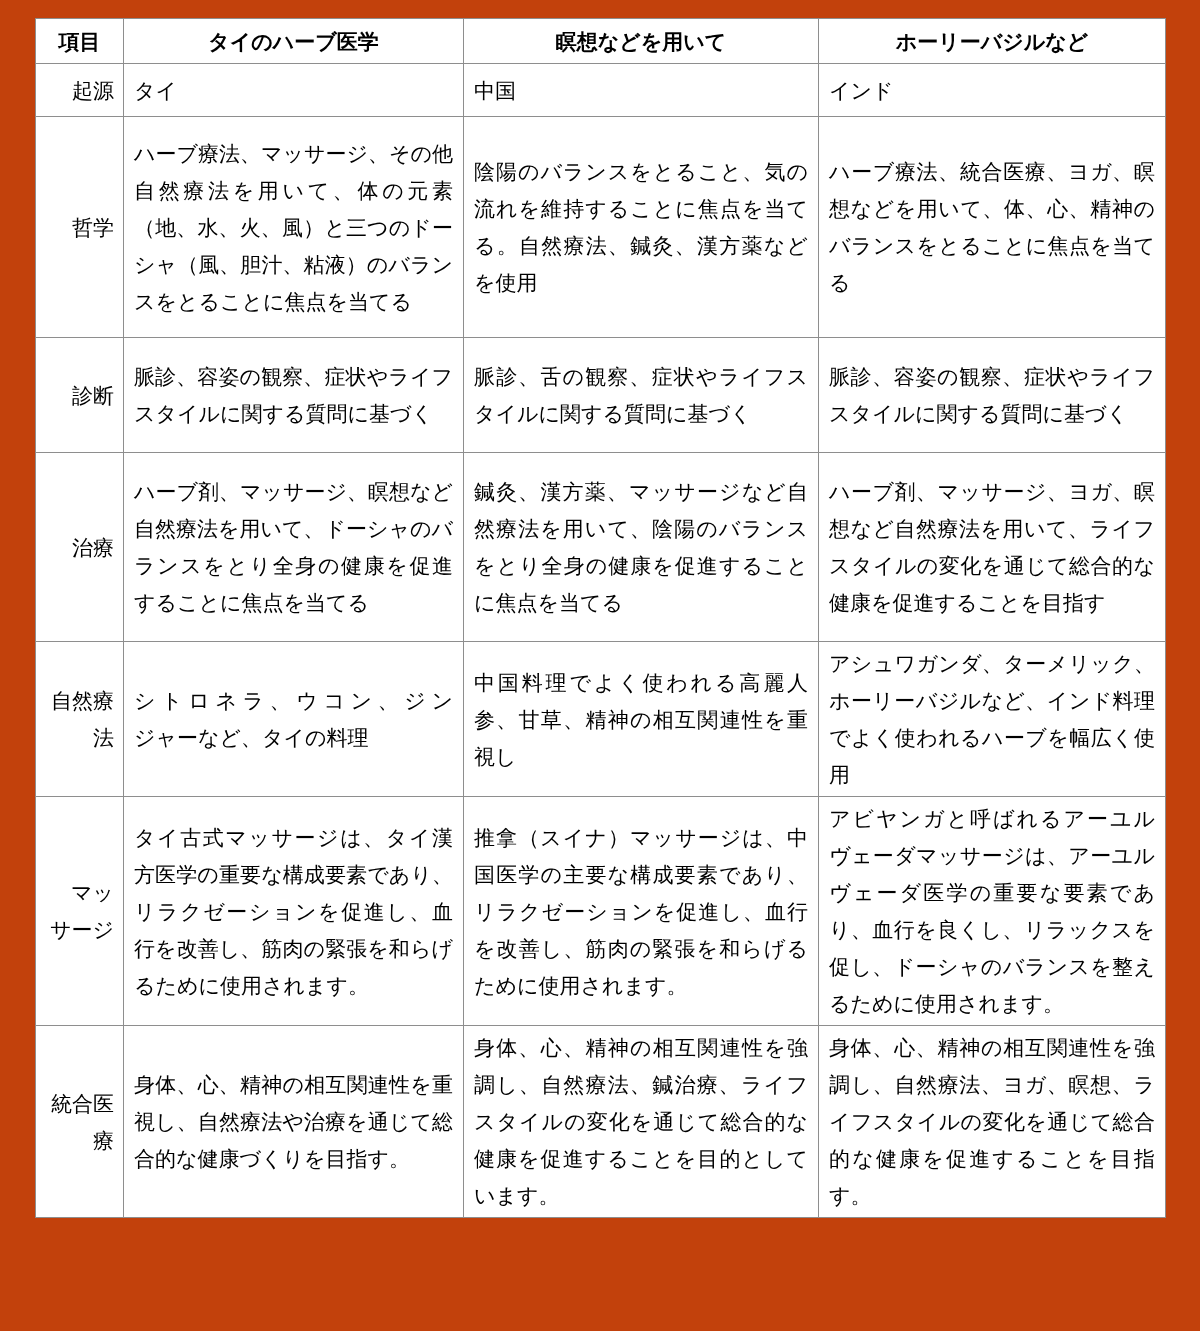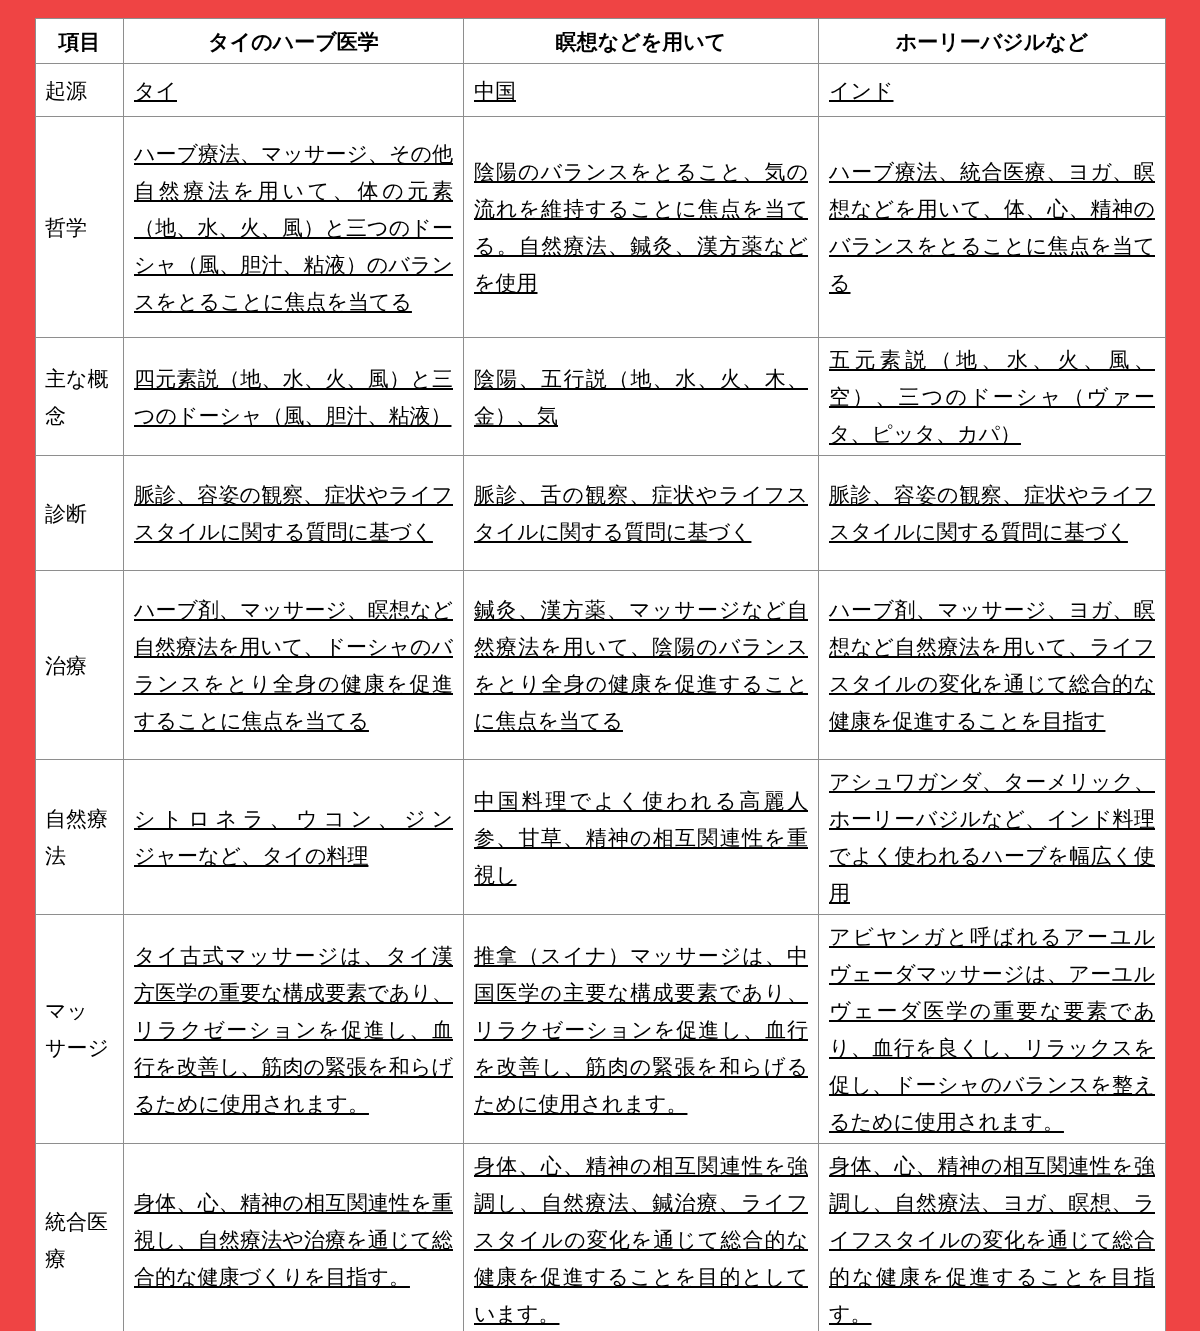--- a/index.html
+++ b/index.html
@@ -5,21 +5,21 @@
   html, body {
     margin: 0;
     padding: 0;
     background: #ffffff;
     font-family: "Liberation Sans", "DejaVu Sans", sans-serif;
     color: #000000;
   }
   .page {
     width: 1200px;
     height: 1331px;
-    background: #ef4444;
+    background: #c2410c;
     position: relative;
   }
   table.compare {
     position: absolute;
     left: 35px;
     top: 18px;
     width: 1130px;
     border-collapse: collapse;
     table-layout: fixed;
     background: #ffffff;
@@ -41,27 +41,26 @@
     line-break: strict;
   }
   thead th {
     font-weight: bold;
     text-align: center;
     height: 38px;
     padding: 2px 6px;
   }
   tbody th.row-label {
     font-weight: normal;
-    text-align: left;
+    text-align: right;
     padding: 3px 9px;
   }
   tbody td {
     text-align: justify;
     text-justify: inter-character;
-    text-decoration: underline;
   }
   
   tr.r-origin  td, tr.r-origin  th { height: 46px; }
   tr.r-phil    td { height: 214px; }
   tr.r-concept td { height: 106px; }
   tr.r-diag    td { height: 108px; }
   tr.r-treat   td { height: 182px; }
   tr.r-herbs   td { height: 142px; }
   tr.r-massage td { height: 214px; }
   tr.r-integr  td { height: 184px; }
@@ -91,26 +90,20 @@
         <td>タイ</td>
         <td>中国</td>
         <td>インド</td>
       </tr>
       <tr class="r-phil">
         <th class="row-label">哲学</th>
         <td>ハーブ療法、マッサージ、その他自然療法を用いて、体の元素（地、水、火、風）と三つのドーシャ（風、胆汁、粘液）のバランスをとることに焦点を当てる</td>
         <td>陰陽のバランスをとること、気の流れを維持することに焦点を当てる。自然療法、鍼灸、漢方薬などを使用</td>
         <td>ハーブ療法、統合医療、ヨガ、瞑想などを用いて、体、心、精神のバランスをとることに焦点を当てる</td>
       </tr>
-      <tr class="r-concept">
-        <th class="row-label">主な概念</th>
-        <td>四元素説（地、水、火、風）と三つのドーシャ（風、胆汁、粘液）</td>
-        <td>陰陽、五行説（地、水、火、木、金）、気</td>
-        <td>五元素説（地、水、火、風、空）、三つのドーシャ（ヴァータ、ピッタ、カパ）</td>
-      </tr>
       <tr class="r-diag">
         <th class="row-label">診断</th>
         <td>脈診、容姿の観察、症状やライフスタイルに関する質問に基づく</td>
         <td>脈診、舌の観察、症状やライフスタイルに関する質問に基づく</td>
         <td>脈診、容姿の観察、症状やライフスタイルに関する質問に基づく</td>
       </tr>
       <tr class="r-treat">
         <th class="row-label">治療</th>
         <td>ハーブ剤、マッサージ、瞑想など自然療法を用いて、ドーシャのバランスをとり全身の健康を促進することに焦点を当てる</td>
         <td>鍼灸、漢方薬、マッサージなど自然療法を用いて、陰陽のバランスをとり全身の健康を促進することに焦点を当てる</td>

